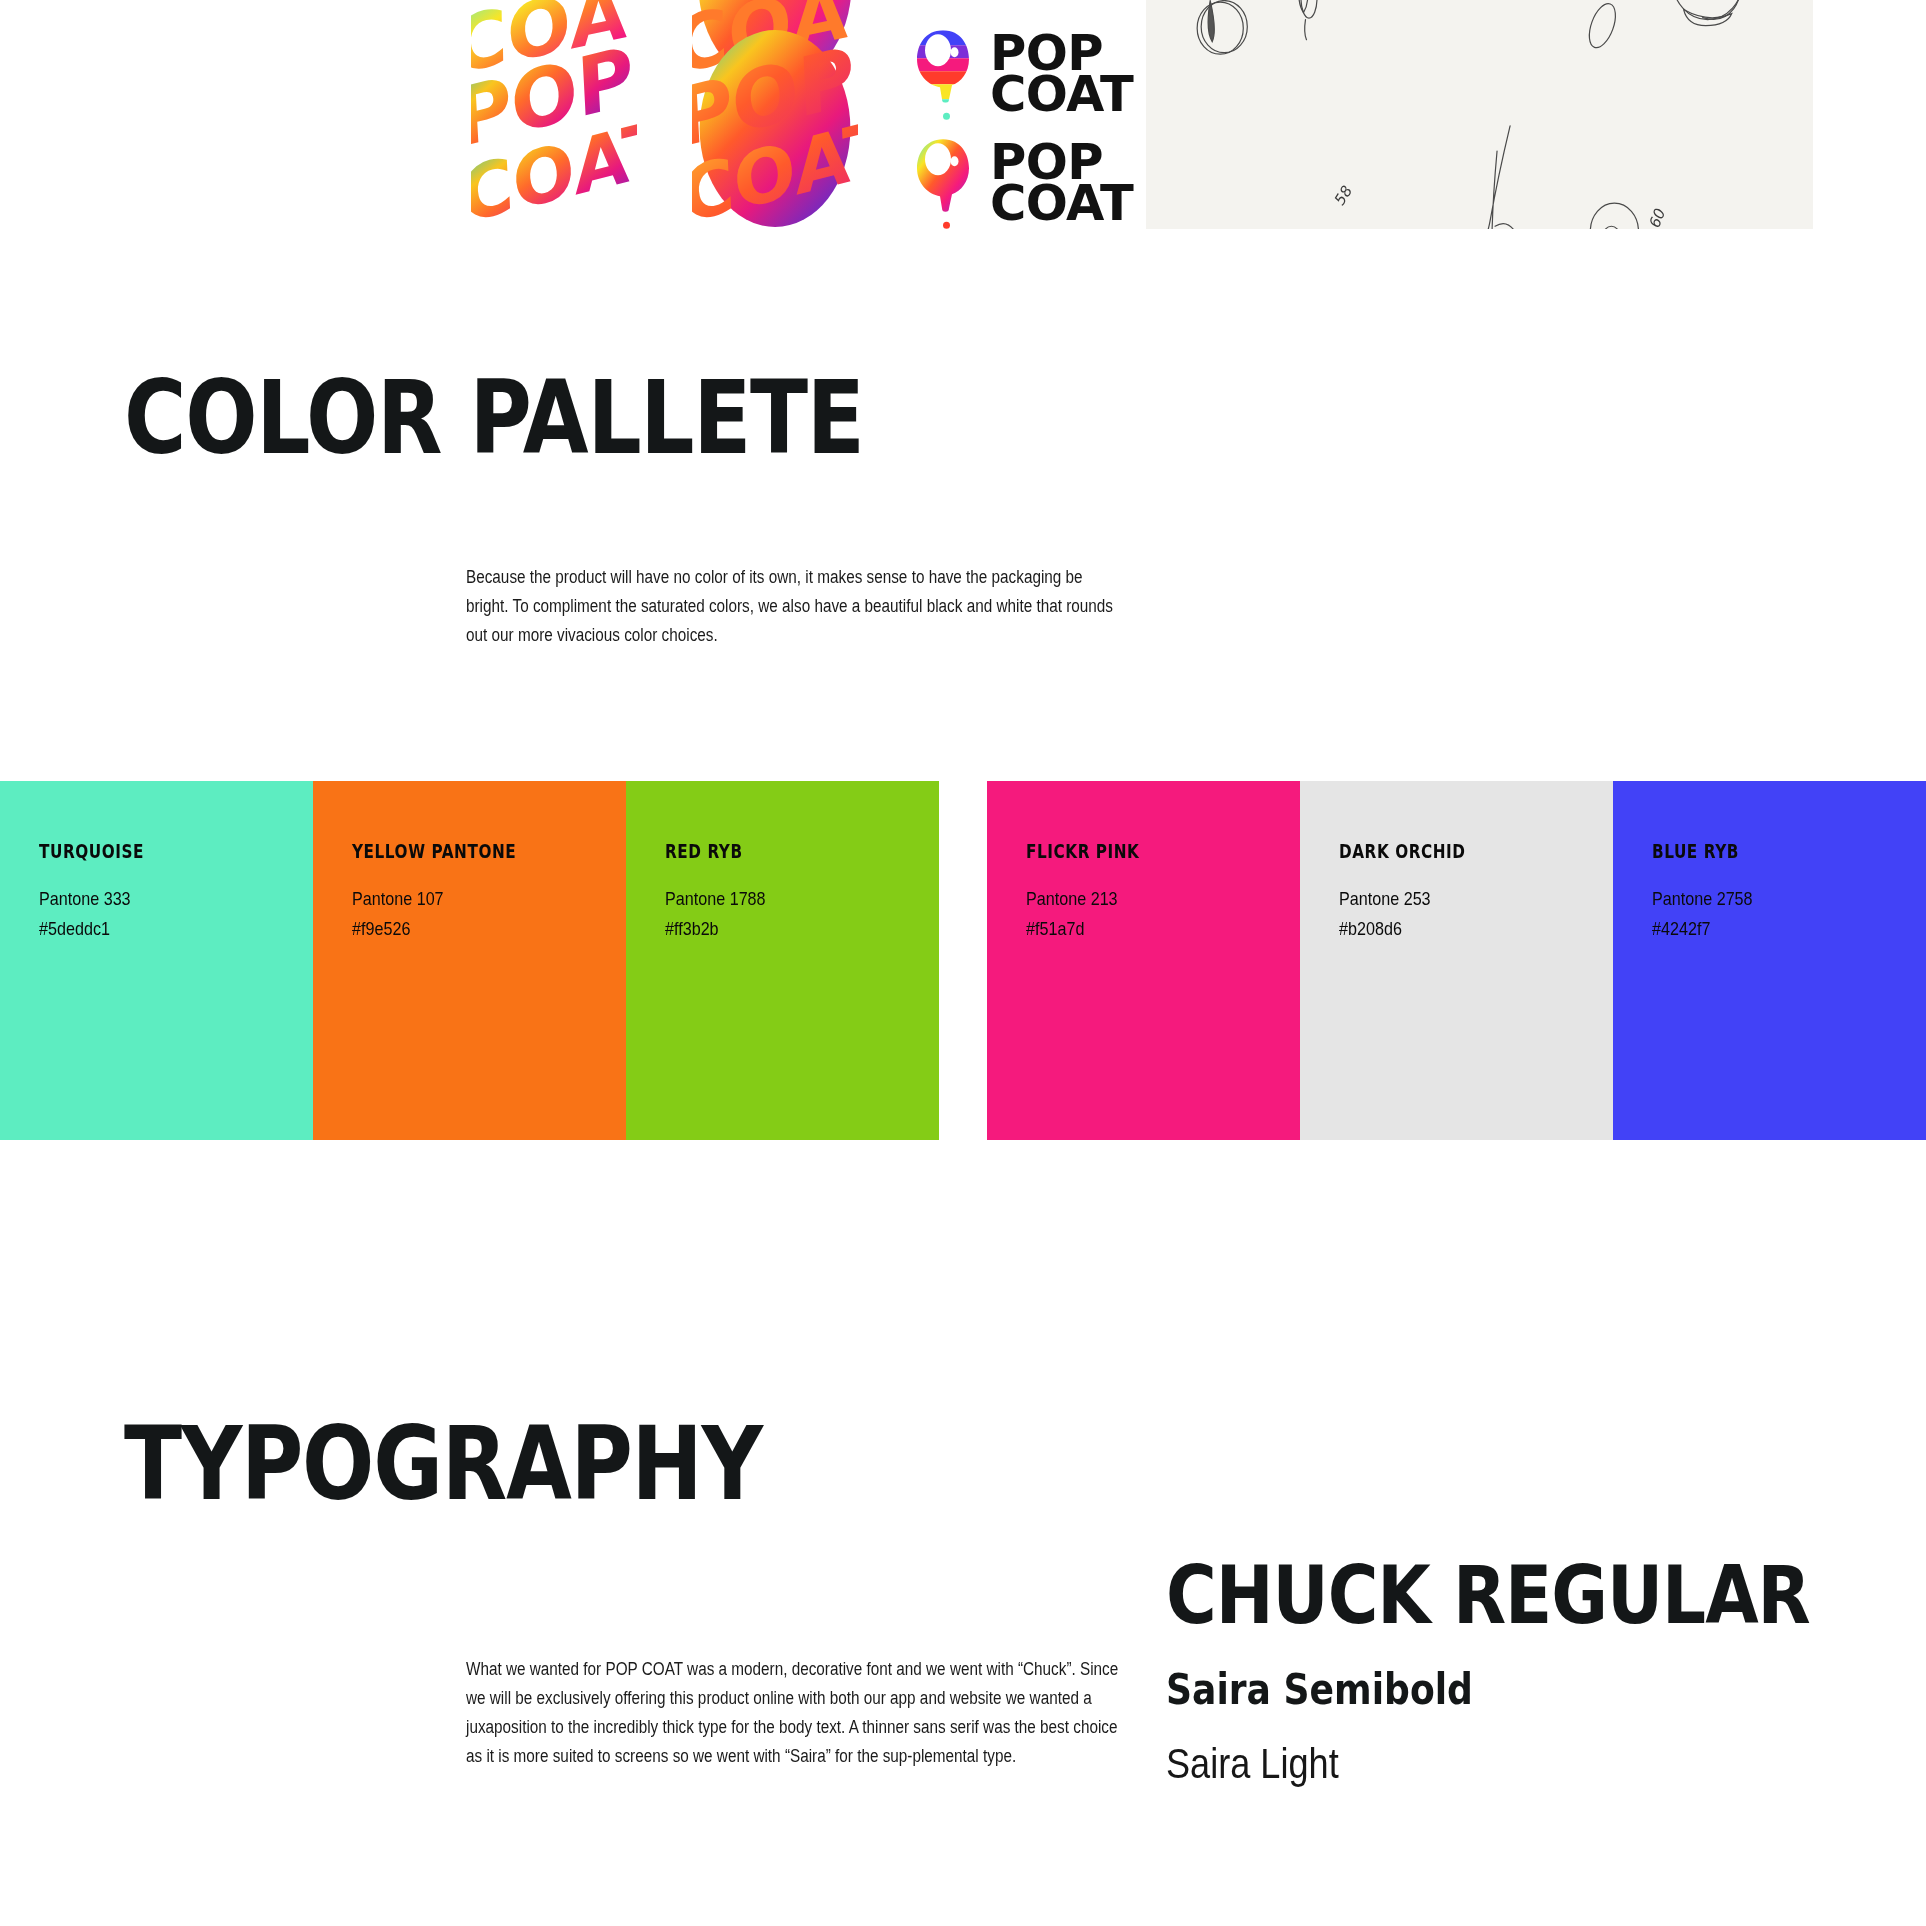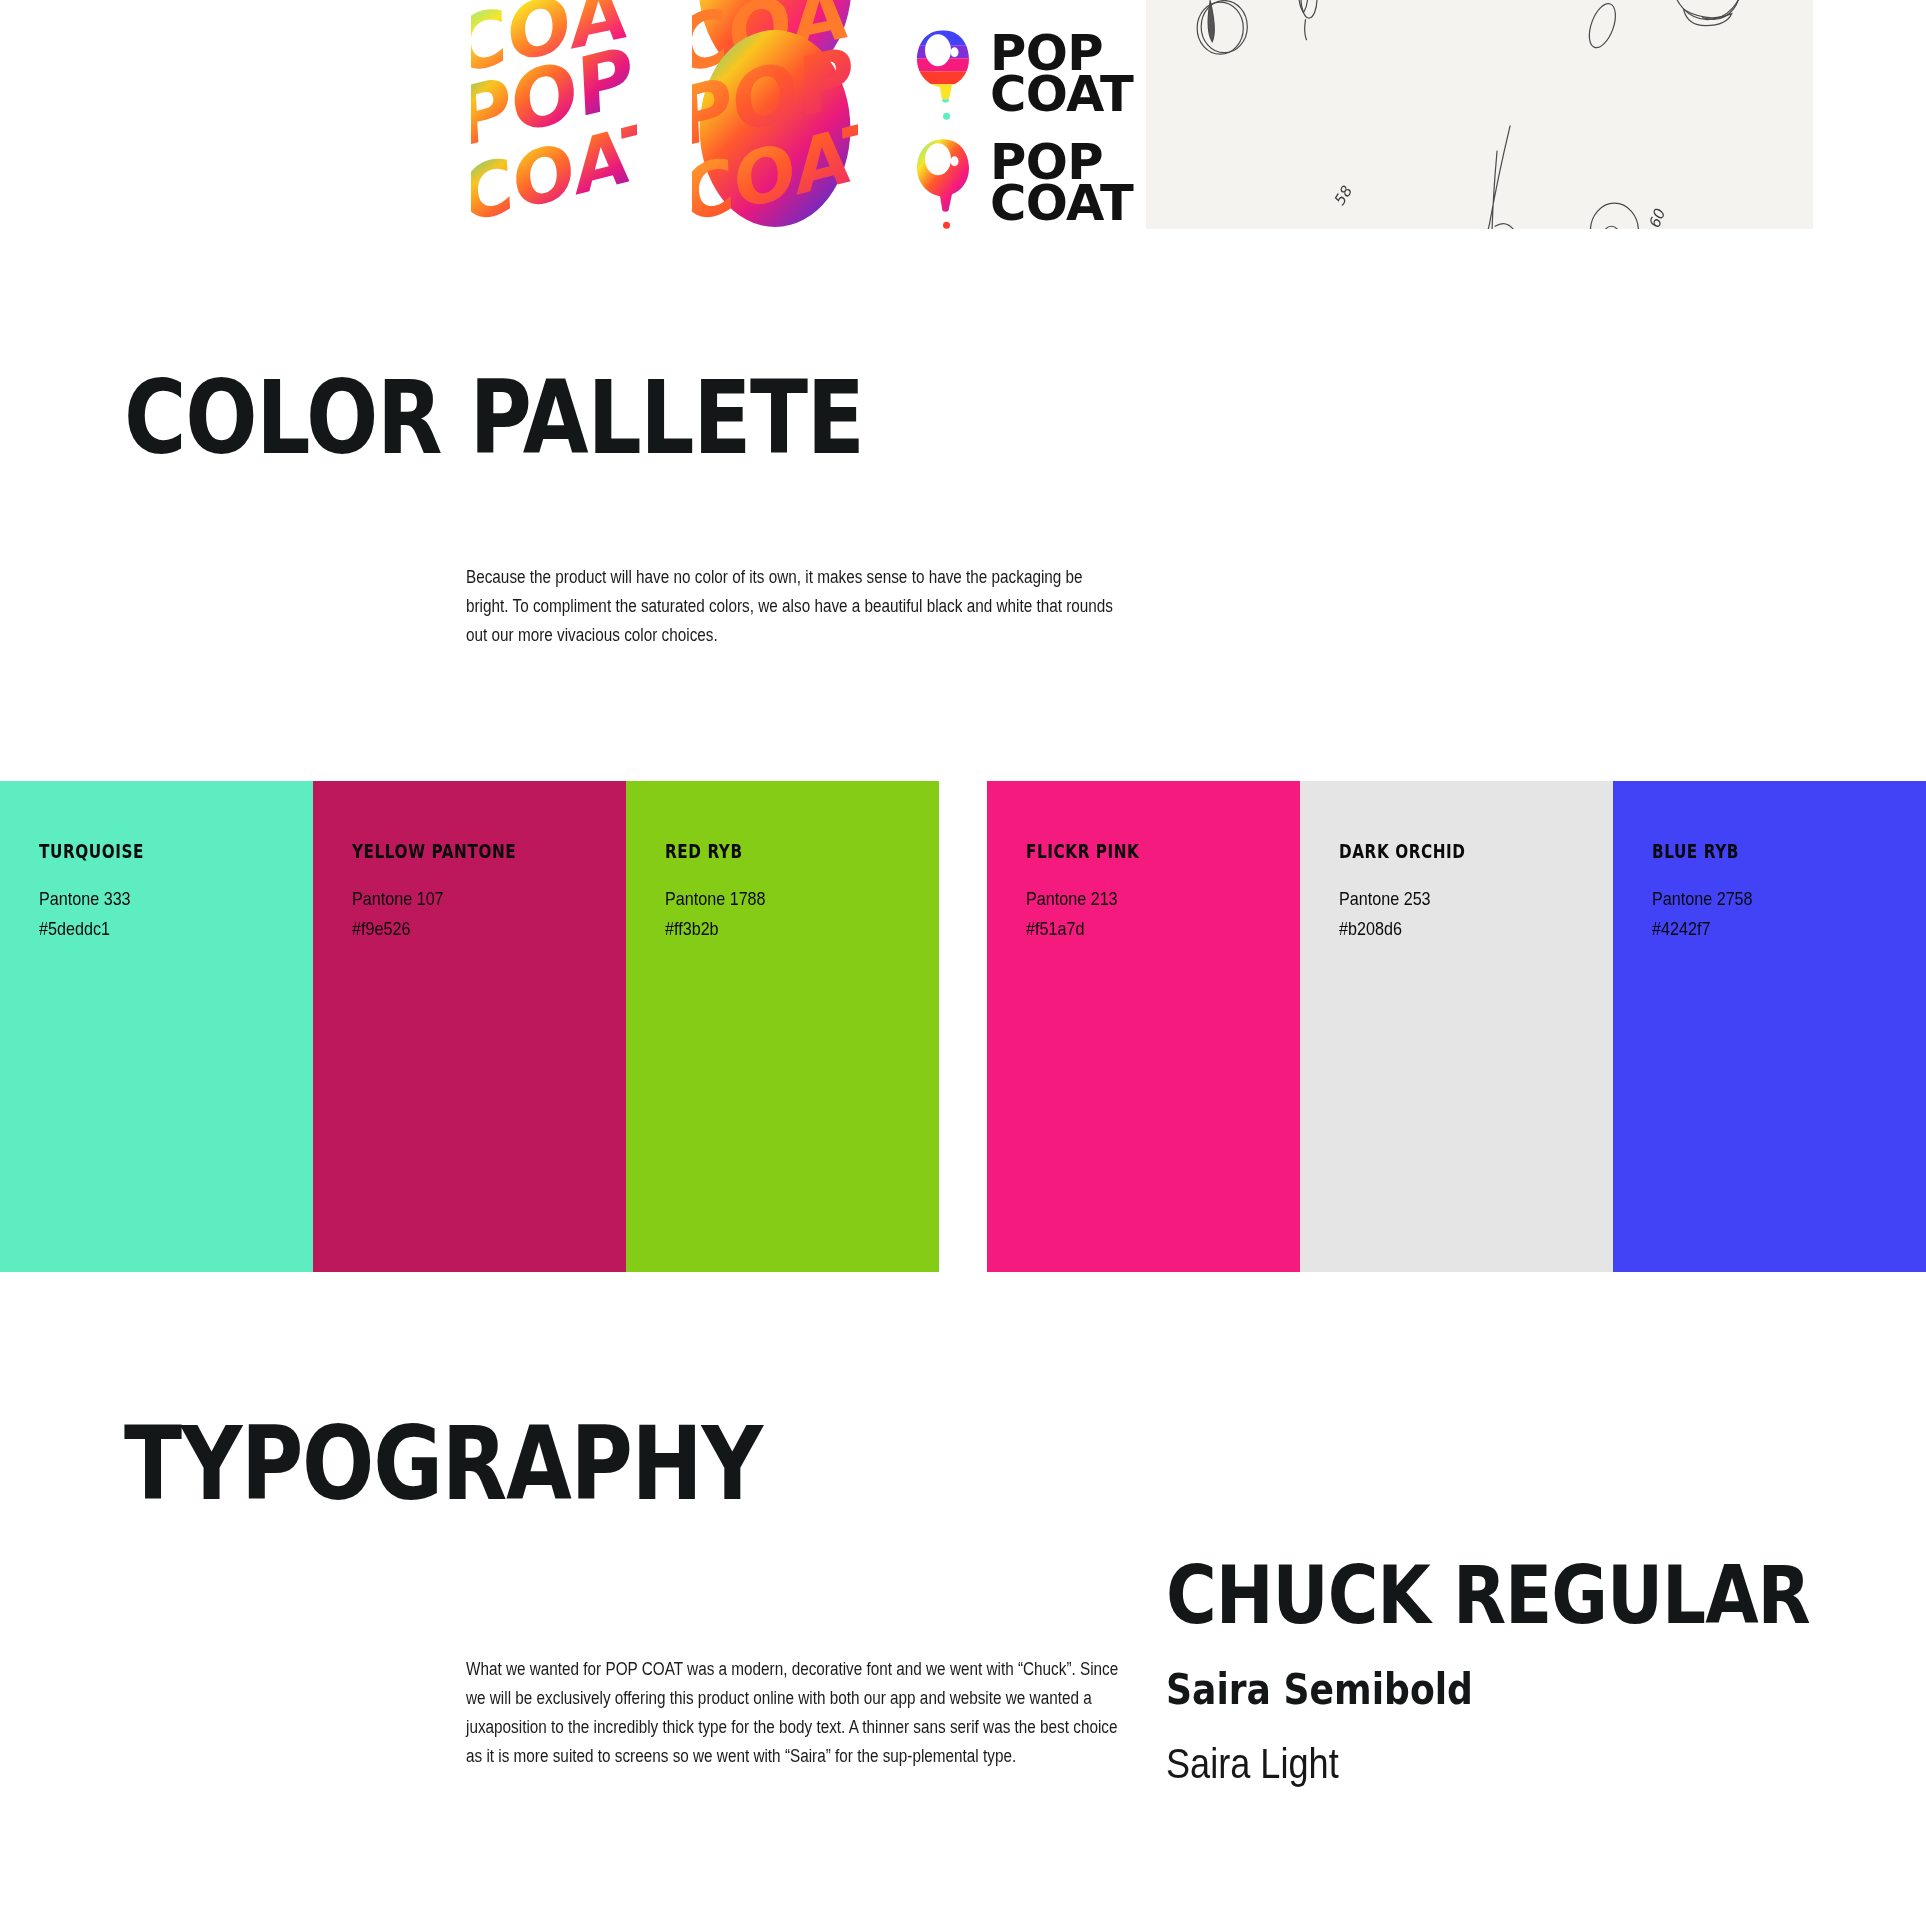--- a/index.html
+++ b/index.html
@@ -117,21 +117,21 @@
     top: 1655px;
     width: 782px;
   }
 
   
   .swatch-band {
     position: absolute;
     left: 0;
     top: 781px;
     width: 1926px;
-    height: 491px;
+    height: 359px;
     display: flex;
   }
   .swatch {
     flex: 1 1 0;
     position: relative;
     padding: 60px 0 0 39px;
     box-sizing: border-box;
   }
   .swatch-name {
     font-family: "DejaVu Sans", sans-serif;
@@ -421,21 +421,21 @@
 <div class="body-copy" id="palette-copy">Because the product will have no color of its own, it makes sense to have the packaging be bright. To compliment the saturated colors, we also have a beautiful black and white that rounds out our more vivacious color choices.</div>
 
 <div class="swatch-band">
 
   <div class="swatch" style="background:#5dedc1;">
     <span class="swatch-name">TURQUOISE</span>
     <span class="swatch-pantone">Pantone 333</span>
     <span class="swatch-hex">#5deddc1</span>
   </div>
 
-  <div class="swatch" style="background:#be185d;">
+  <div class="swatch" style="background:#f97316;">
     <span class="swatch-name">YELLOW PANTONE</span>
     <span class="swatch-pantone">Pantone 107</span>
     <span class="swatch-hex">#f9e526</span>
   </div>
 
   <div class="swatch" style="background:#84cc16;">
     <span class="swatch-name">RED RYB</span>
     <span class="swatch-pantone">Pantone 1788</span>
     <span class="swatch-hex">#ff3b2b</span>
   </div>

